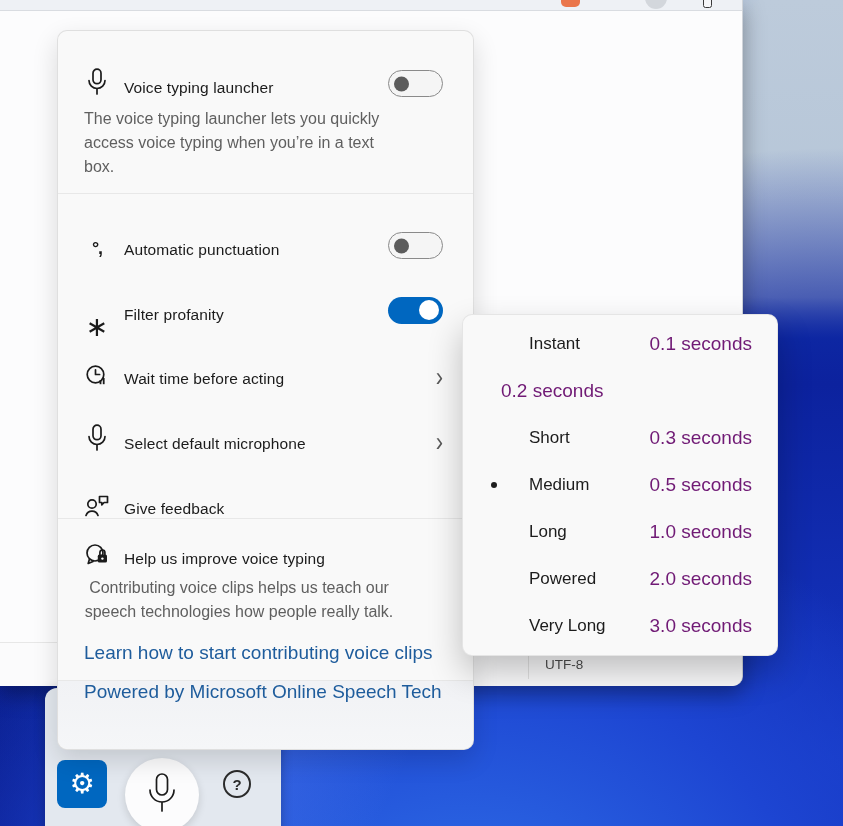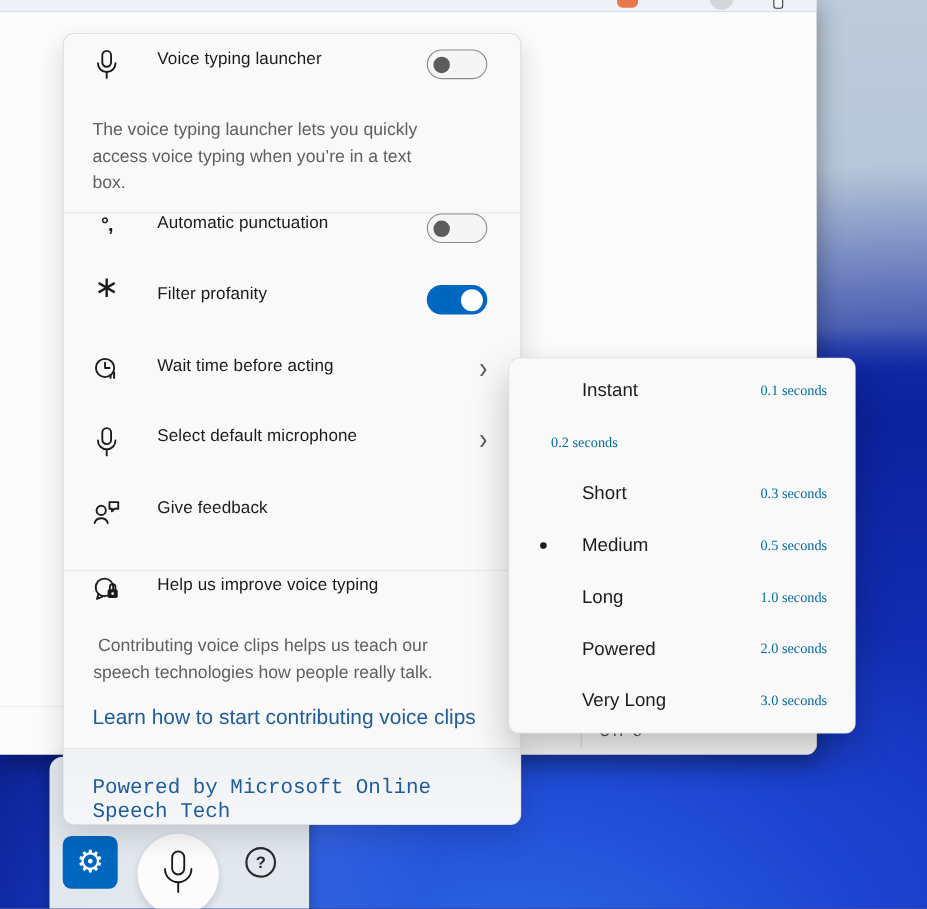--- a/index.html
+++ b/index.html
@@ -76,69 +76,68 @@
   }
 
   
   .settings-panel {
     position: absolute; left: 57px; top: 30px; width: 417px; height: 720px;
     background: #f9f9f9;
     border: 1px solid rgba(0,0,0,.10); border-radius: 10px;
     box-shadow: 0 10px 26px rgba(0,0,0,.14);
     display: flex; flex-direction: column;
   }
-  .s-row { display: flex; align-items: flex-start; padding: 0 30px 0 24px; cursor: pointer; gap: 19px; }
+  .s-row { display: flex; align-items: flex-end; padding: 0 30px 0 24px; cursor: pointer; }
   .s-row .icon-box { width: 30px; flex: none; display: flex; justify-content: center; align-items: center; color: #1b1b1b; }
   .s-row .lbl { margin-left: 12px; flex: 1; font-size: 15.5px; color: #1b1b1b; letter-spacing: .1px; }
   .launcher-row { height: 56px; margin-top: 14px; }
   .mid-row { height: 69px; }
   .improve-row { height: 48px; cursor: default; }
   .desc {
     margin: 10px 26px 14px; width: 310px;
     font-size: 16px; line-height: 24px; color: #5f5f5f;
   }
   .desc2 { margin: 8px 26px 0; text-align: center; }
   .divider { height: 1px; background: #e8e8e8; flex: none; }
   .chevron { font-size: 22px; line-height: 1; color: #5a5a5a; transform: scaleY(1.25); }
   .punct-glyph { font-size: 18px; font-weight: 700; letter-spacing: -1px; }
   .ast-glyph { font-size: 27px; line-height: 0; transform: translateY(3px); font-family: "DejaVu Sans", sans-serif; }
 
   .link {
     display: block; margin: 18px 26px 16px;
     font-size: 19px; color: var(--link, #1e5c9c); cursor: pointer; text-decoration: none;
   }
   .panel-footer {
-    height: 73px; display: flex; align-items: flex-end;
+    height: 73px; display: flex; align-items: flex-start;
     background: linear-gradient(180deg, #f1f2f5 0%, #f5f6f8 100%);
     border-radius: 0 0 10px 10px;
-    font-family: Liberation Mono, monospace;
   }
   .panel-footer .link { margin: 0 26px; }
 
   
   .toggle { position: relative; width: 55px; height: 27px; border-radius: 14px; flex: none; cursor: pointer; }
   .toggle .knob { position: absolute; top: 50%; transform: translateY(-50%); border-radius: 50%; }
   .toggle.off { background: #f5f5f5; border: 1px solid #8a8a8a; }
   .toggle.off .knob { left: 5px; width: 15px; height: 15px; background: #5c5c5c; }
   .toggle.on { background: var(--accent, #0067c0); }
   .toggle.on .knob { right: 4px; width: 20px; height: 20px; background: #ffffff; }
 
   
   .wait-menu {
-    position: absolute; left: 462px; top: 325px; width: 316px;
+    position: absolute; left: 462px; top: 314px; width: 316px;
     padding: 5px 0 6px;
     background: #f9f9f9;
     border: 1px solid rgba(0,0,0,.08); border-radius: 10px;
     box-shadow: 0 16px 34px rgba(0,0,0,.24);
   }
   .m-item { height: 47px; display: flex; align-items: center; padding: 0 25px 0 28px; cursor: pointer; }
   .m-bullet { width: 10px; flex: none; display: flex; align-items: center; }
   .m-bullet .dot { width: 6px; height: 6px; border-radius: 50%; background: #1e1e1e; }
   .m-label { margin-left: 28px; flex: 1; font-size: 17px; color: #1c1c1c; }
-  .m-value { font-size: 13px; color: #0369a1; font-family: Liberation Serif, serif; }
+  .m-value { font-size: 19px; color: #701a75; }
 
   svg .stroke { fill: none; stroke: #1b1b1b; stroke-width: 1.7; stroke-linecap: round; stroke-linejoin: round; }
 </style>
 </head>
 <body>
 
 <div class="wallpaper"></div>
 
 <div class="app-window">
   <div class="titlebar">

